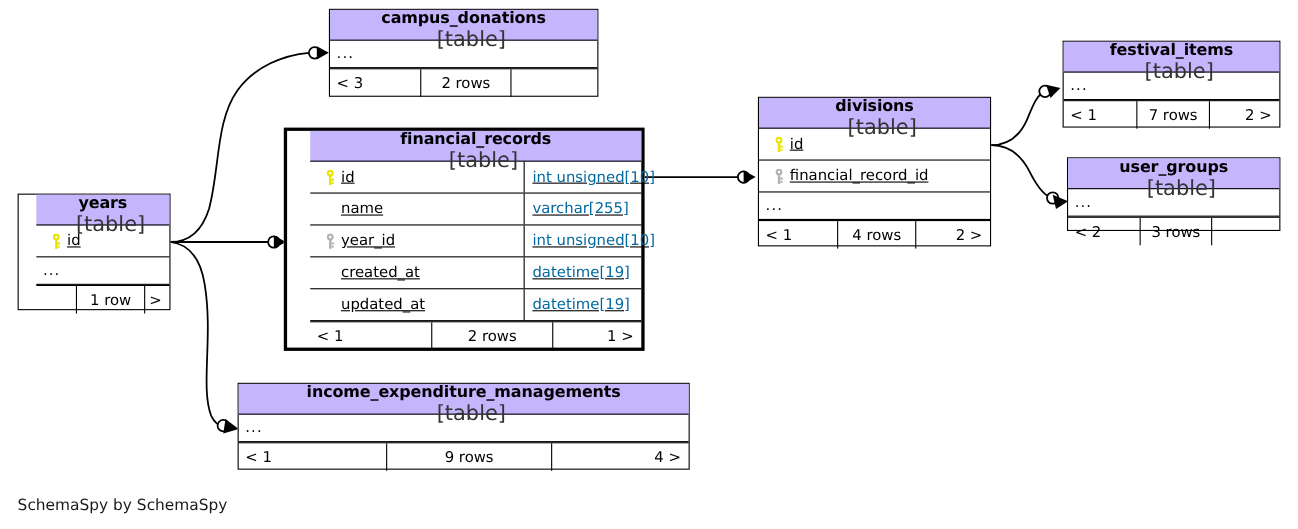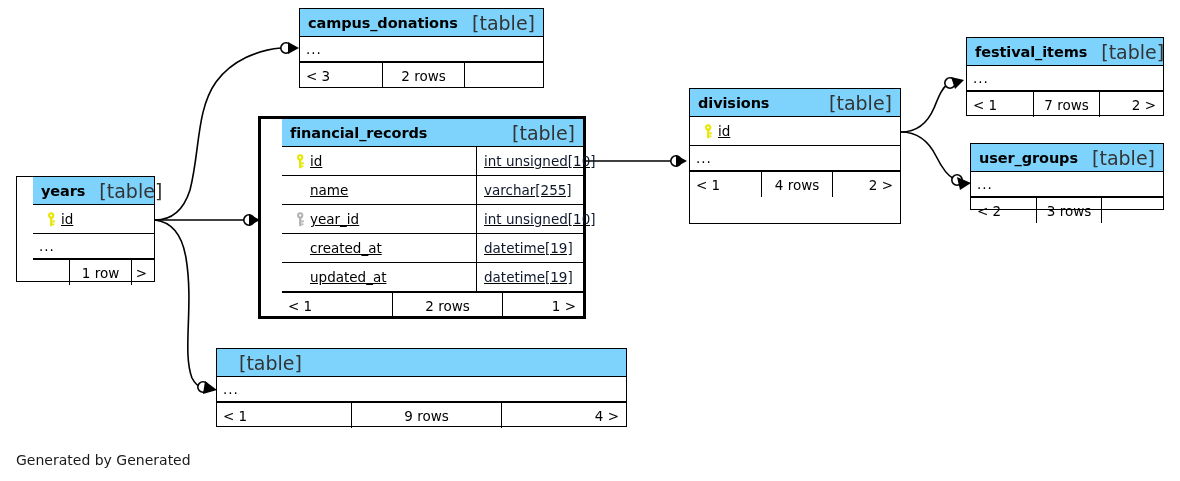--- a/index.html
+++ b/index.html
@@ -36,26 +36,27 @@
     z-index: 2;
   }
   .table-node.emphasis {
     border: 3px solid #000000;
     padding-left: 21px;
   }
   .tbl-header {
     display: flex;
     align-items: center;
     justify-content: space-between;
-    background: #7dd3fc;
+    background: #c4b5fd;
     border-bottom: 1px solid #000000;
     box-sizing: border-box;
     padding: 0 8px;
     height: 28px;
     white-space: nowrap;
+    flex-direction: column;
   }
   .tbl-name {
     font-weight: bold;
     font-size: 14.5px;
     color: #000000;
     letter-spacing: -0.1px;
   }
   .tbl-kind {
     font-size: 19px;
     color: #333333;
@@ -79,21 +80,21 @@
     overflow: hidden;
   }
   .col-right {
     display: flex;
     align-items: center;
     flex: 1 1 auto;
     border-left: 1px solid #000000;
     box-sizing: border-box;
     padding-left: 7px;
     font-size: 13.5px;
-    color: #0f172a;
+    color: #0369a1;
     white-space: nowrap;
   }
   .col-name {
     font-size: 13.5px;
     color: #000000;
     white-space: nowrap;
   }
   .key-slot {
     width: 20px;
     flex: 0 0 20px;
@@ -303,20 +304,34 @@
                 <circle cx="5.2" cy="3.4" r="3.1" fill="#e6e600"></circle>
                 <circle cx="5.2" cy="3.4" r="1.1" fill="#ffffff"></circle>
                 <rect x="4.1" y="5.6" width="2.3" height="8.6" fill="#e6e600"></rect>
                 <rect x="6.4" y="8.4" width="2.4" height="1.9" fill="#e6e600"></rect>
                 <rect x="6.4" y="11.4" width="2.0" height="1.8" fill="#e6e600"></rect>
               </svg>
             </span>
             <span class="col-name">id</span>
           </div>
         </div>
+        <div class="col-row">
+          <div class="col-left" style="flex:1 1 auto">
+            <span class="key-slot">
+              <svg width="11" height="15" viewBox="0 0 11 15" xmlns="http://www.w3.org/2000/svg">
+                <circle cx="5.2" cy="3.4" r="3.1" fill="#b3b3b3"></circle>
+                <circle cx="5.2" cy="3.4" r="1.1" fill="#ffffff"></circle>
+                <rect x="4.1" y="5.6" width="2.3" height="8.6" fill="#b3b3b3"></rect>
+                <rect x="6.4" y="8.4" width="2.4" height="1.9" fill="#b3b3b3"></rect>
+                <rect x="6.4" y="11.4" width="2.0" height="1.8" fill="#b3b3b3"></rect>
+              </svg>
+            </span>
+            <span class="col-name">financial_record_id</span>
+          </div>
+        </div>
         <div class="ellipsis-row">...</div>
         <div class="footer-row">
           <div class="footer-cell fc-left" style="width:71px;flex:0 0 71px">&lt; 1</div>
           <div class="footer-cell fc-center" style="width:71px;flex:0 0 71px">4 rows</div>
           <div class="footer-cell fc-right" style="flex:1 1 auto">2 &gt;</div>
         </div>
       </div>
       <div class="table-node" style="left: 966px; top: 37px; width: 198px; height: 79px;">
         <div class="tbl-header">
           <span class="tbl-name">festival_items</span>
@@ -336,25 +351,26 @@
         </div>
         <div class="ellipsis-row">...</div>
         <div class="footer-row">
           <div class="footer-cell fc-left" style="width:65px;flex:0 0 65px">&lt; 2</div>
           <div class="footer-cell fc-center" style="width:65px;flex:0 0 65px">3 rows</div>
           <div class="footer-cell fc-right" style="flex:1 1 auto"></div>
         </div>
       </div>
       <div class="table-node" style="left: 216px; top: 348px; width: 411px; height: 79px;">
         <div class="tbl-header">
+          <span class="tbl-name">income_expenditure_managements</span>
           <span class="tbl-kind">[table]</span>
         </div>
         <div class="ellipsis-row">...</div>
         <div class="footer-row">
           <div class="footer-cell fc-left" style="width:134px;flex:0 0 134px">&lt; 1</div>
           <div class="footer-cell fc-center" style="width:150px;flex:0 0 150px">9 rows</div>
           <div class="footer-cell fc-right" style="flex:1 1 auto">4 &gt;</div>
         </div>
       </div>
     </div>
 
-  <div class="credit" style="left:16px; top:452px;">Generated by Generated</div>
+  <div class="credit" style="left:16px; top:452px;">SchemaSpy by SchemaSpy</div>
 </div>
 
 </body></html>

